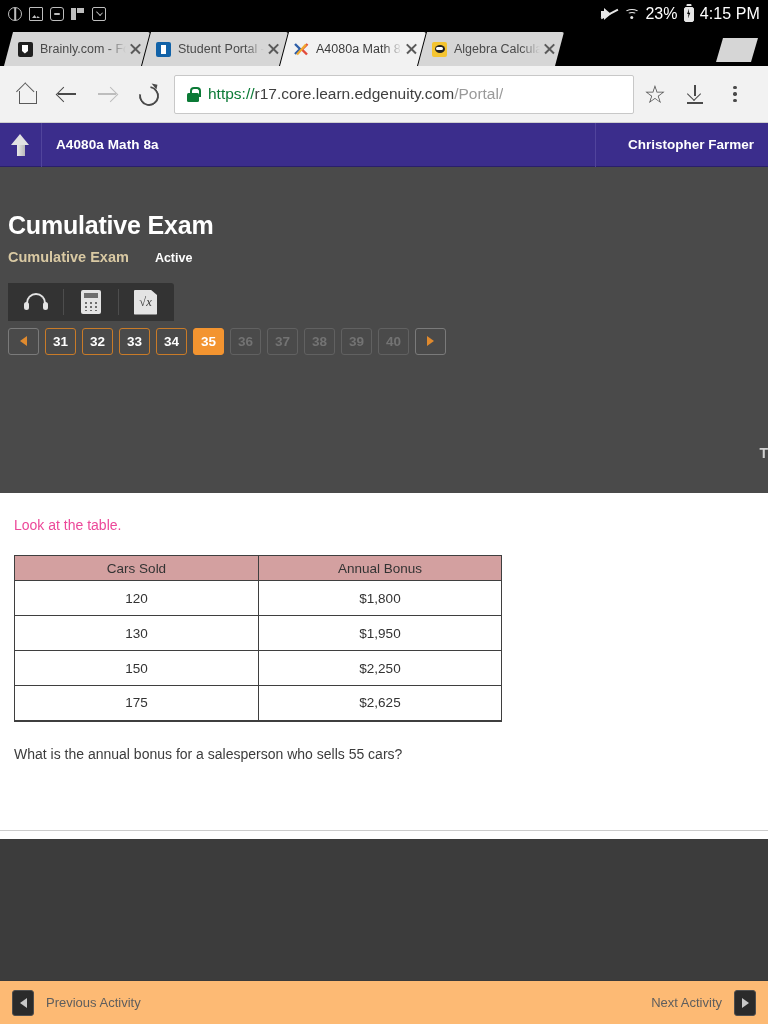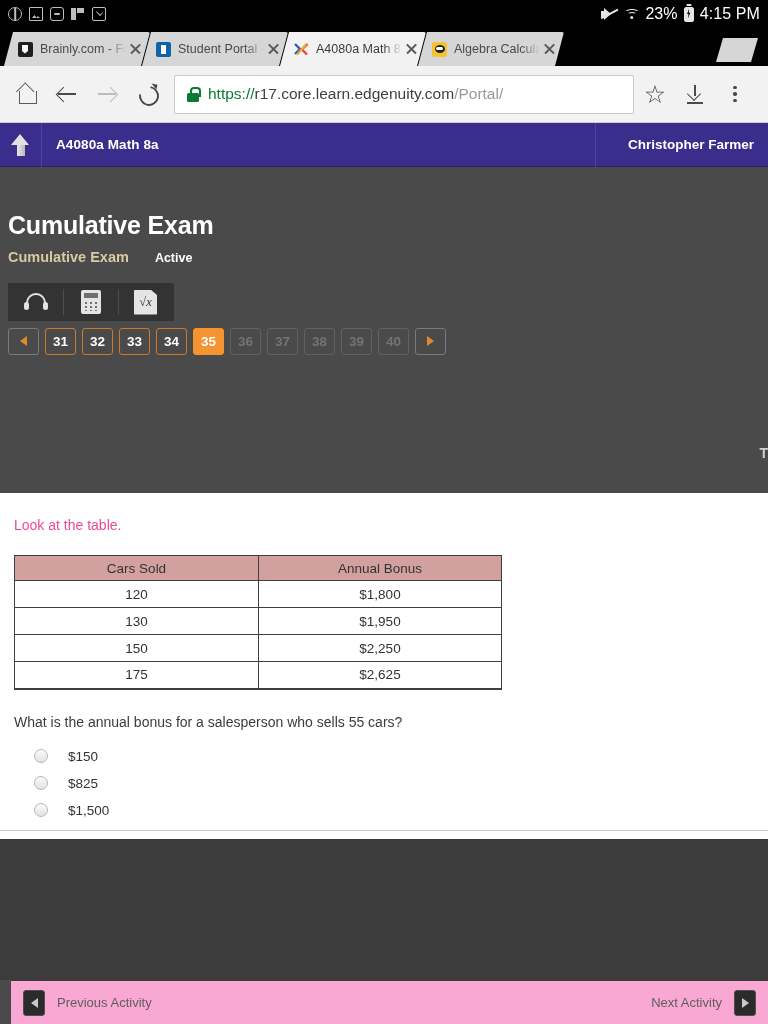--- a/index.html
+++ b/index.html
@@ -187,21 +187,21 @@
   .pg.done{ border:1px solid #c97b28; color:#ffffff; background:transparent; }
   .pg.cur{ background:#f39430; color:#ffffff; border:1px solid #f39430; }
   .pg.off{ border:1px solid #616161; color:#737373; background:transparent;text-align:right; }
 
   .rightT{ position:absolute; right:0; top:322px; color:#cfcfcf; font-size:14px; font-weight:bold; }
 
   .content{ position:absolute; left:0; right:0; top:370px; bottom:66px; background:#ffffff;
     padding:24px 14px 0 14px; overflow:hidden; }
   .prompt{ font-size:14px; color:#ec4899; }
   .qtable{ margin-top:22px; border-collapse:collapse; width:487px; table-layout:fixed; }
-  .qtable td,.qtable th{ border:1.4px solid #3f3f3f; height:27px; text-align:center;
+  .qtable td,.qtable th{ border:1.4px solid #3f3f3f; height:35px; text-align:center;
     font-size:13.5px; color:#333; font-weight:normal; }
   .qtable thead th{ background:#d3a0a0; font-size:13.5px; height:25px; }
   .qtable td{ background:#fff; }
   .qtable col.c1{ width:244px; } .qtable col.c2{ width:243px; }
   .qtable tbody tr:last-child td{ border-bottom-width:2.4px; }
 
   .question{ margin-top:24px; font-size:14px; color:#3c3c3c; }
   .choices{ margin-top:13px; }
   .choice{ display:flex; align-items:center; height:27px; }
   .radio{ width:14px; height:14px; border-radius:50%; border:1px solid #b8b8b8;
@@ -222,21 +222,21 @@
   .btn-arrow .tipwrap{ position:absolute; right:-15px; top:0; width:16px; height:31px; overflow:hidden;}
   .btn-arrow .tip{ position:absolute; left:-10px; top:3.5px; width:24px; height:24px;
     background:linear-gradient(135deg,#7cc6e8,#49a8d8); border:1px solid #3e8fb8;
     border-left:0; border-bottom:0; transform:rotate(45deg); border-radius:0 3px 0 0;}
   .btn-next .body{ width:96px; }
   .btn-submit{ width:64px; height:31px; background:linear-gradient(180deg,#7cc6e8,#49a8d8);
     border:1px solid #3e8fb8; border-radius:3px; color:#eaf6fc; font-size:13px;
     display:flex; align-items:center; padding-left:14px; margin-left:8px; }
 
   
-  .actnav{ position:absolute; left:11px; right:0; bottom:0; height:44px; background:#f9a8d4;
+  .actnav{ position:absolute; left:0; right:0; bottom:0; height:44px; background:#fdba74;
     border-top:1px solid #3a3a3a; display:flex; align-items:center; padding:0 12px; }
   .actbtn{ width:22px; height:26px; border:1px solid #4e4e4e; border-radius:3px; background:#2b2b2b;
     display:flex; align-items:center; justify-content:center; flex:0 0 22px; }
   .actbtn .tri{ width:0; height:0; border-style:solid; }
   .actbtn.l .tri{ border-width:5px 7px 5px 0; border-color:transparent #c9c9c9 transparent transparent;}
   .actbtn.r .tri{ border-width:5px 0 5px 7px; border-color:transparent transparent transparent #c9c9c9;}
   .actlbl{ font-size:13px; color:#5e5e5e; }
   .actlbl.prev{ margin-left:12px; } .actlbl.next{ margin-left:auto; margin-right:12px; }
   .darkfill{ position:absolute; left:0; right:0; top:839px; bottom:44px; background:#3c3c3c; }
 </style>
@@ -406,38 +406,20 @@
         </tr>
         <tr>
           <td>175</td>
           <td>$2,625</td>
         </tr>
       </tbody>
     </table>
 
     <div class="question">What is the annual bonus for a salesperson who sells 55 cars?</div>
 
-    <div class="choices">
-      <label class="choice">
-        <span class="radio"></span>
-        <span>$150</span>
-      </label>
-      <label class="choice">
-        <span class="radio"></span>
-        <span>$825</span>
-      </label>
-      <label class="choice">
-        <span class="radio"></span>
-        <span>$1,500</span>
-      </label>
-      <label class="choice">
-        <span class="radio"></span>
-        <span>$8,250</span>
-      </label>
-    </div>
 
     <div class="footerbar">
       <a class="marklink">Mark this and return</a>
       <div class="btnrow">
         <div class="btn-save">Save and Exit</div>
         <div class="btn-arrow btn-next">
           <div class="body">Next</div>
           <div class="tipwrap">
               <div class="tip"></div>
             </div>

